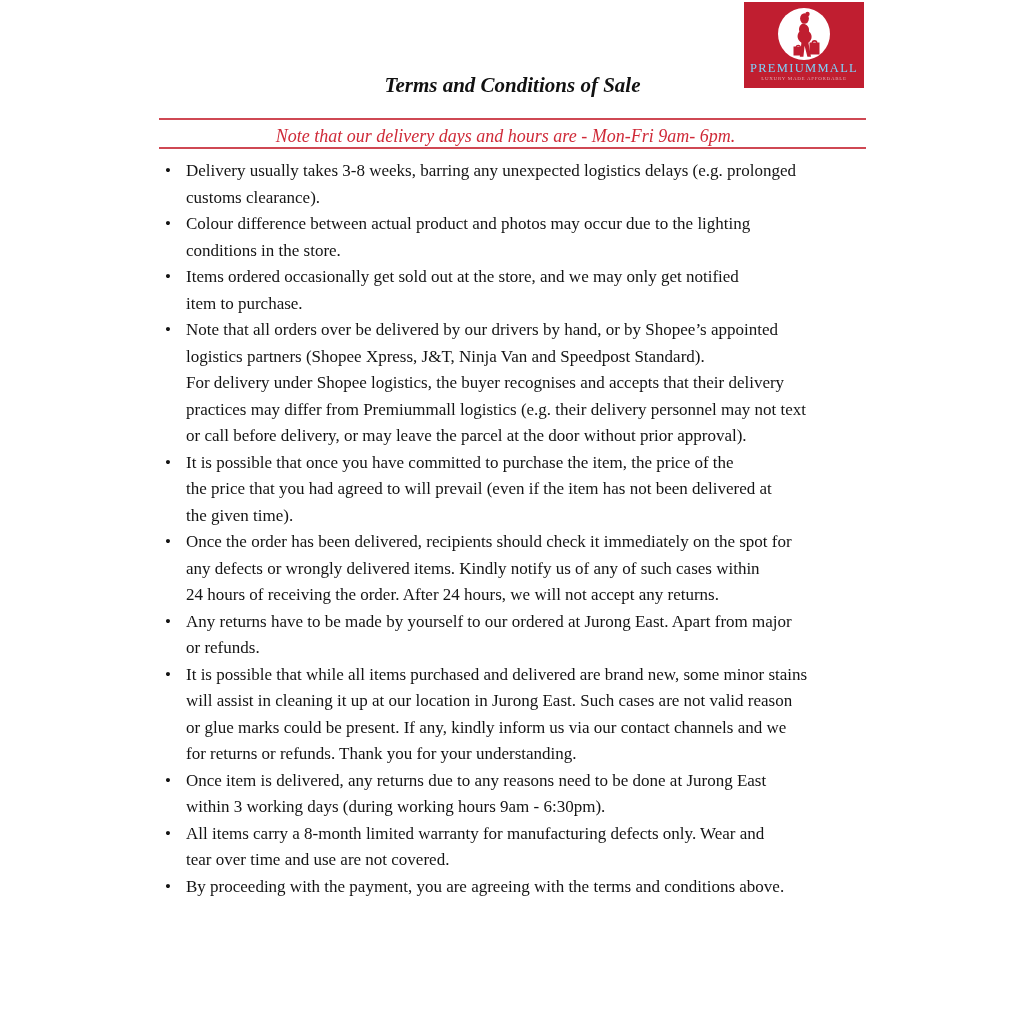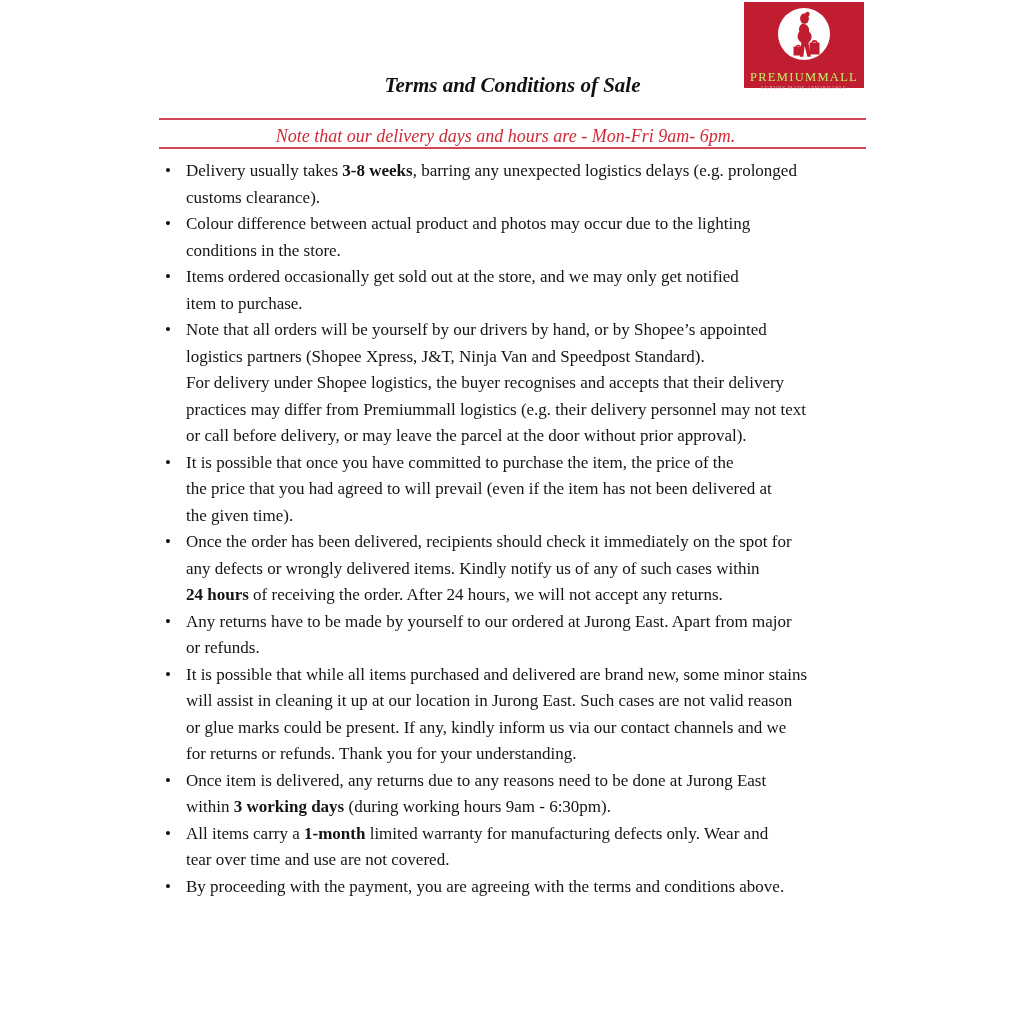--- a/index.html
+++ b/index.html
@@ -18,25 +18,25 @@
     position: absolute;
     left: 744px;
     top: 2px;
     width: 120px;
     height: 86px;
     background: #c01e30;
     text-align: center;
   }
   .logo-circle { margin: 5px auto 0; width: 54px; height: 54px; }
   .logo-name {
-    color: #bef264;
+    color: #7dd3fc;
     font-size: 12.5px;
     letter-spacing: 1.3px;
     line-height: 13px;
-    margin-top: 10px;
+    margin-top: 1px;
     white-space: nowrap;
   }
   .logo-tagline {
     color: #e2a9b1;
     font-size: 5px;
     letter-spacing: 0.7px;
     line-height: 6px;
     margin-top: 1px;
     white-space: nowrap;
   }
@@ -90,21 +90,21 @@
     padding-left: 24px;
     font-size: 17px;
     line-height: 26.5px;
   }
   li.term-item .bullet {
     position: absolute;
     left: 3px;
     top: 0;
   }
   .line { white-space: nowrap; }
-  .b { font-weight: bold; }
+  .b { font-weight: normal; }
 </style>
 </head>
 <body>
 
 <div class="page">
 
   <div class="logo">
     <div class="logo-circle">
       <svg viewBox="0 0 54 54" width="54" height="54" aria-hidden="true">
         <circle cx="27" cy="27" r="26" fill="#ffffff"></circle>
@@ -148,21 +148,21 @@
         <li class="term-item">
           <span class="bullet">•</span>
           <div class="text">
             <div class="line"><span>Items ordered occasionally get sold out at the store, and we may only get notified</span></div>
             <div class="line"><span>item to purchase.</span></div>
           </div>
         </li>
         <li class="term-item">
           <span class="bullet">•</span>
           <div class="text">
-            <div class="line"><span>Note that all orders will be yourself by our drivers by hand, or by Shopee’s appointed</span></div>
+            <div class="line"><span>Note that all orders over be delivered by our drivers by hand, or by Shopee’s appointed</span></div>
             <div class="line"><span>logistics partners (Shopee Xpress, J&amp;T, Ninja Van and Speedpost Standard).</span></div>
             <div class="line"><span>For delivery under Shopee logistics, the buyer recognises and accepts that their delivery</span></div>
             <div class="line"><span>practices may differ from Premiummall logistics (e.g. their delivery personnel may not text</span></div>
             <div class="line"><span>or call before delivery, or may leave the parcel at the door without prior approval).</span></div>
           </div>
         </li>
         <li class="term-item">
           <span class="bullet">•</span>
           <div class="text">
             <div class="line"><span>It is possible that once you have committed to purchase the item, the price of the</span></div>
@@ -197,21 +197,21 @@
         <li class="term-item">
           <span class="bullet">•</span>
           <div class="text">
             <div class="line"><span>Once item is delivered, any returns due to any reasons need to be done at Jurong East</span></div>
             <div class="line"><span>within </span><span class="b">3 working days</span><span> (during working hours 9am - 6:30pm).</span></div>
           </div>
         </li>
         <li class="term-item">
           <span class="bullet">•</span>
           <div class="text">
-            <div class="line"><span>All items carry a </span><span class="b">1-month</span><span> limited warranty for manufacturing defects only. Wear and</span></div>
+            <div class="line"><span>All items carry a </span><span class="b">8-month</span><span> limited warranty for manufacturing defects only. Wear and</span></div>
             <div class="line"><span>tear over time and use are not covered.</span></div>
           </div>
         </li>
         <li class="term-item">
           <span class="bullet">•</span>
           <div class="text">
             <div class="line"><span>By proceeding with the payment, you are agreeing with the terms and conditions above.</span></div>
           </div>
         </li>
       </ul>

